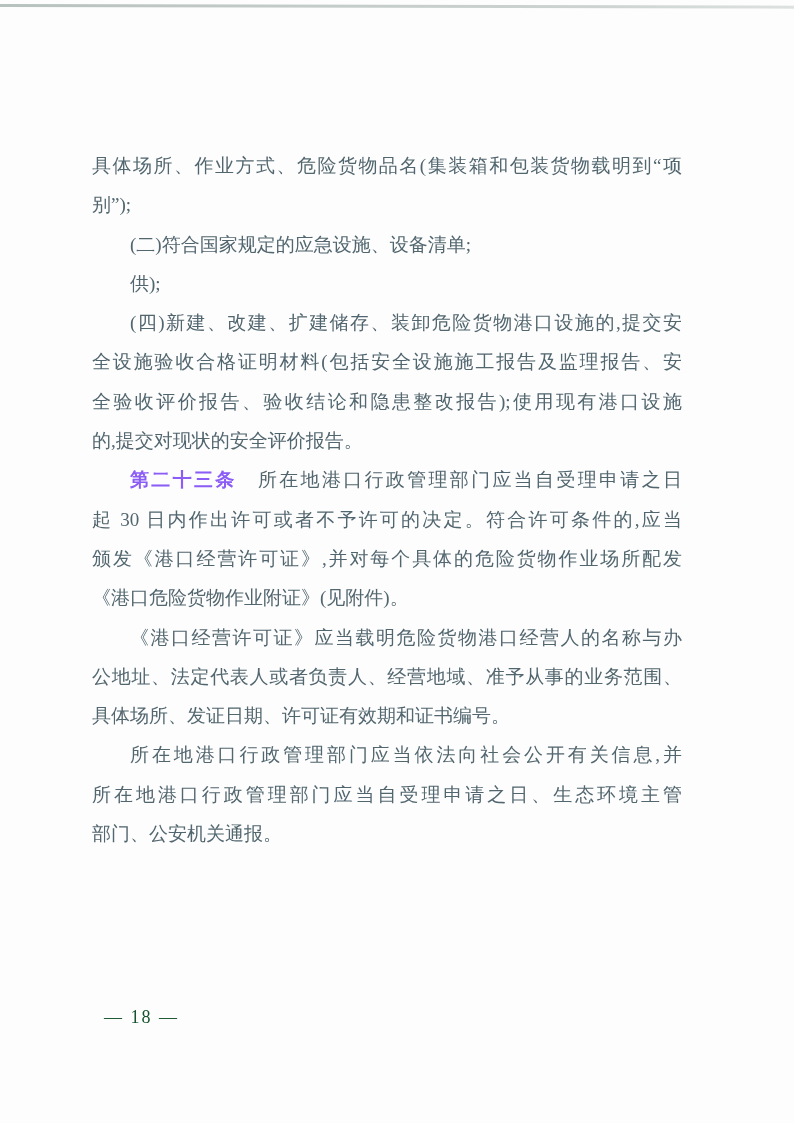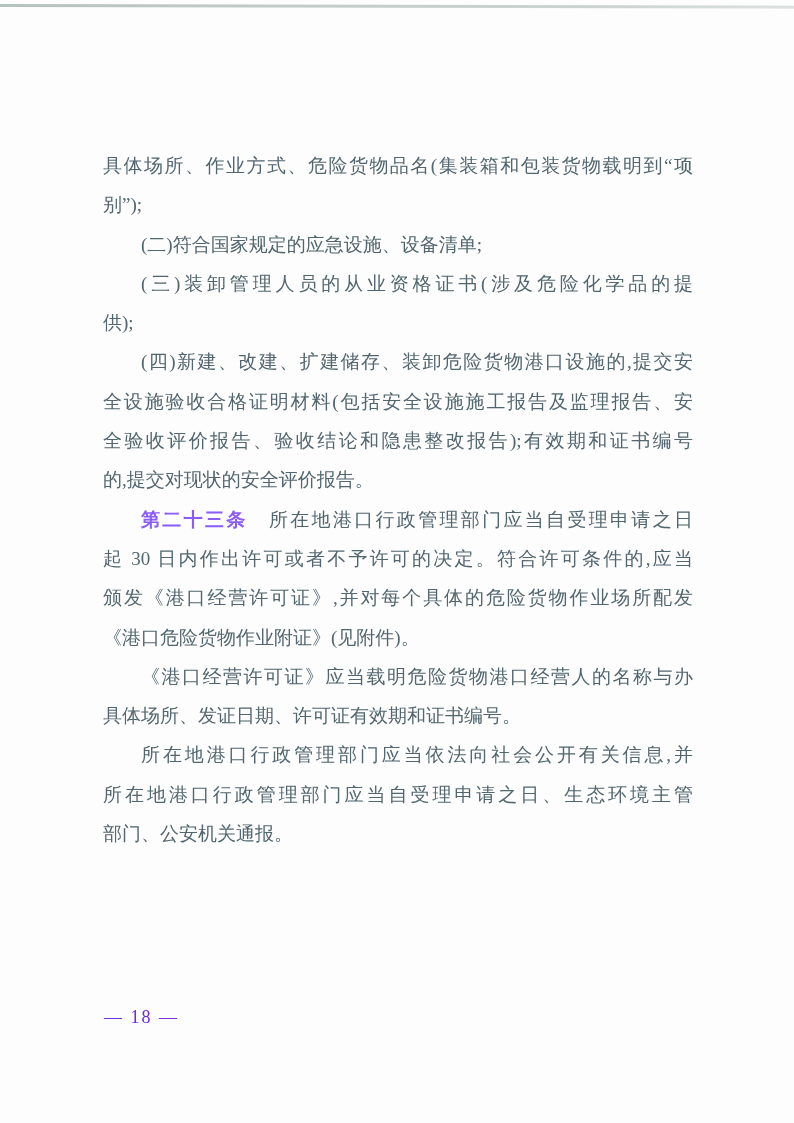--- a/index.html
+++ b/index.html
@@ -20,21 +20,21 @@
     top: 4px;
     left: -2px;
     width: 800px;
     height: 2.5px;
     background: linear-gradient(90deg, #b7c1bd 0%, #c4ccc9 40%, #ccd3d0 75%, #dde2e0 100%);
     transform: rotate(0.12deg);
     transform-origin: left center;
   }
   .doc-body {
     position: absolute;
-    left: 103px;
+    left: 92px;
     top: 146px;
     width: 590px;
     font-size: 19px;
     line-height: 39.3px;
     color: #52666f;
   }
   .para { margin: 0; }
   .tline {
     text-align: justify;
     text-align-last: justify;
@@ -50,54 +50,54 @@
     font-weight: bold;
     color: #8b5cf6;
     font-family: "Liberation Sans", "DejaVu Sans", sans-serif;
   }
   .footer {
     position: absolute;
     left: 104px;
     top: 1007px;
     font-size: 18px;
     letter-spacing: 2px;
-    color: #6d28d9;
+    color: #14532d;
   }
 </style>
 </head>
 <body>
 
 <div class="page">
   <div class="scan-line"></div>
   <div class="doc-body">
       <div class="para">
         <div class="tline"><span class="run">具体场所、作业方式、危险货物品名(集装箱和包装货物载明到“项</span></div>
         <div class="tline lastline"><span class="run">别”);</span></div>
       </div>
       <div class="para indent">
         <div class="tline lastline"><span class="run">(二)符合国家规定的应急设施、设备清单;</span></div>
       </div>
       <div class="para indent">
-        <div class="tline"><span class="run">(三)装卸管理人员的从业资格证书(涉及危险化学品的提</span></div>
         <div class="tline lastline"><span class="run">供);</span></div>
       </div>
       <div class="para indent">
         <div class="tline"><span class="run">(四)新建、改建、扩建储存、装卸危险货物港口设施的,提交安</span></div>
         <div class="tline"><span class="run">全设施验收合格证明材料(包括安全设施施工报告及监理报告、安</span></div>
-        <div class="tline"><span class="run">全验收评价报告、验收结论和隐患整改报告);有效期和证书编号</span></div>
+        <div class="tline"><span class="run">全验收评价报告、验收结论和隐患整改报告);使用现有港口设施</span></div>
         <div class="tline lastline"><span class="run">的,提交对现状的安全评价报告。</span></div>
       </div>
       <div class="para indent">
         <div class="tline"><span class="run run-bold">第二十三条</span><span class="run">　所在地港口行政管理部门应当自受理申请之日</span></div>
         <div class="tline"><span class="run">起 30 日内作出许可或者不予许可的决定。符合许可条件的,应当</span></div>
         <div class="tline"><span class="run">颁发《港口经营许可证》,并对每个具体的危险货物作业场所配发</span></div>
         <div class="tline lastline"><span class="run">《港口危险货物作业附证》(见附件)。</span></div>
       </div>
       <div class="para indent">
         <div class="tline"><span class="run">《港口经营许可证》应当载明危险货物港口经营人的名称与办</span></div>
+        <div class="tline"><span class="run">公地址、法定代表人或者负责人、经营地域、准予从事的业务范围、</span></div>
         <div class="tline lastline"><span class="run">具体场所、发证日期、许可证有效期和证书编号。</span></div>
       </div>
       <div class="para indent">
         <div class="tline"><span class="run">所在地港口行政管理部门应当依法向社会公开有关信息,并</span></div>
         <div class="tline"><span class="run">所在地港口行政管理部门应当自受理申请之日、生态环境主管</span></div>
         <div class="tline lastline"><span class="run">部门、公安机关通报。</span></div>
       </div>
     </div>
   <div class="footer">— 18 —</div>
 </div>

